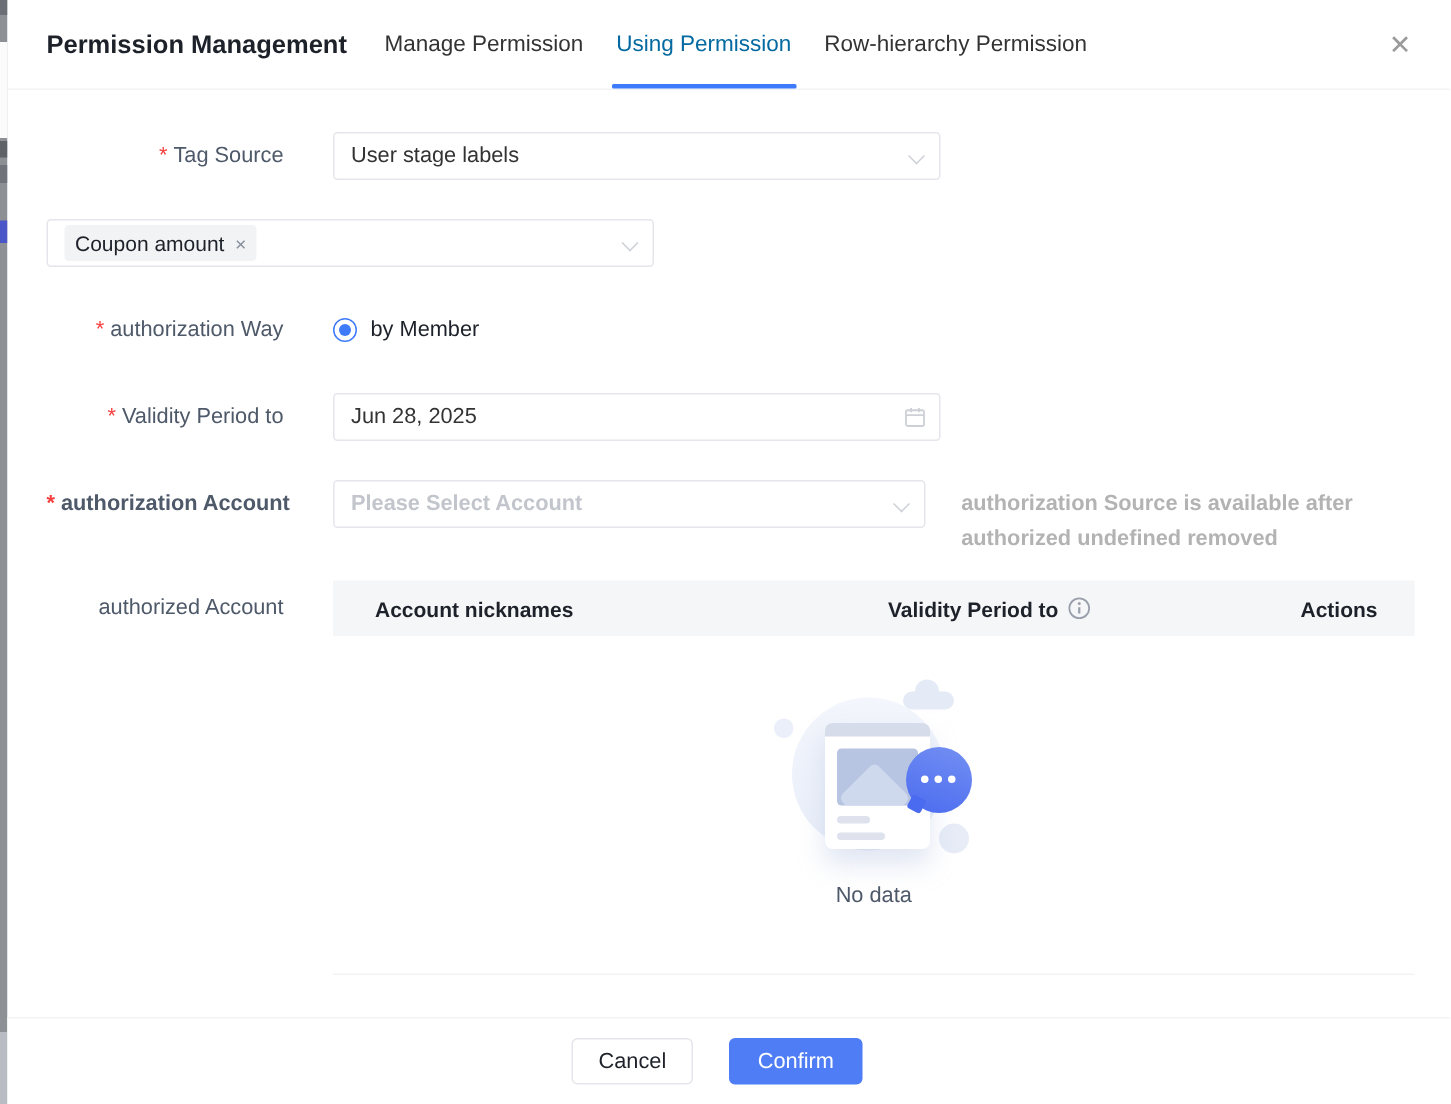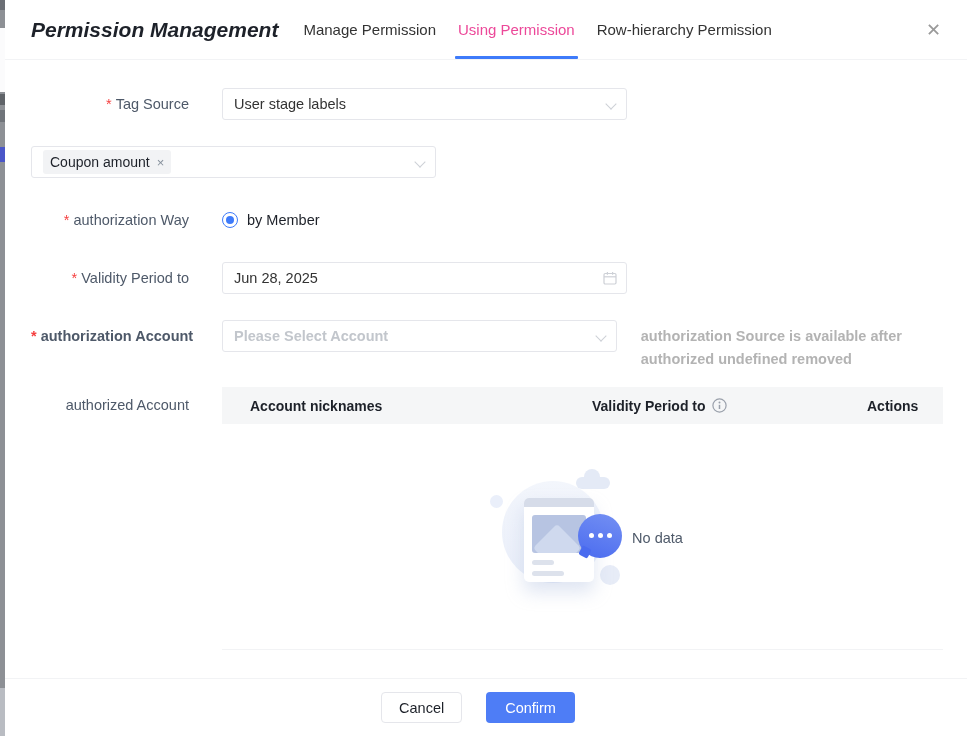--- a/index.html
+++ b/index.html
@@ -19,27 +19,27 @@
   .bg-sliver .m5 { position:absolute; left:0; top:147px; width:5px; height:15px; background:#4a56c8; }
   .bg-sliver .m6 { position:absolute; left:0; top:688px; width:5px; height:48px; background:#b9bcc2; }
 
   .modal { position:absolute; left:5px; top:0; right:0; bottom:0; background:#fff; }
 
   
   .modal-header {
     height:60px; display:flex; align-items:center;
     padding:0 22px 0 26px; border-bottom:1px solid #f2f3f5;
   }
-  .modal-title { font-size:21px; font-weight:700; color:#1d2129; margin-right:14px; white-space:nowrap;font-style:italic; }
+  .modal-title { font-size:17px; font-weight:700; color:#1d2129; margin-right:14px; white-space:nowrap; }
   .tabs { display:flex; height:100%; }
   .tab {
     display:flex; align-items:center; padding:0 11px; position:relative;
     font-size:15px; color:#333; cursor:pointer; white-space:nowrap;
   }
-  .tab.active { color:#ec4899;text-align:right; }
+  .tab.active { color:#0369a1;text-align:right; }
   .tab.active::after {
     content:""; position:absolute; left:8px; right:8px; bottom:0;
     height:3px; background:#3e7bfa; border-radius:1px;
   }
   .close-btn {
     margin-left:auto; color:#9a9a9a; font-size:18px; line-height:1;
     cursor:pointer; padding:4px; font-weight:400;
   }
 
   
@@ -96,21 +96,21 @@
     display:flex; align-items:center; height:37px; background:#f5f6f7;
     font-weight:700; font-size:14px; color:#1d2129;justify-content:space-between;
   }
   .th-name { width:370px; flex:0 0 370px; padding-left:28px; }
   .th-validity { width:275px; flex:0 0 275px; display:flex; align-items:center; gap:6px; }
   .th-actions { flex:1; text-align:right; padding-right:28px; }
   .info-icon { display:inline-flex; cursor:pointer; }
 
   .table-body {
     min-height:226px; border-bottom:1px solid #f2f3f5;
-    display:flex; flex-direction:row; align-items:center; justify-content:center;
+    display:flex; flex-direction:column; align-items:center; justify-content:center;
     padding:10px 0 24px;
   }
 
   
   .illus { position:relative; width:150px; height:118px; }
   .big-circle {
     position:absolute; left:20px; top:10px; width:102px; height:102px; border-radius:50%;
     background:linear-gradient(180deg,#f3f6fc 0%,#e9eef9 100%);
   }
   .cloud {

